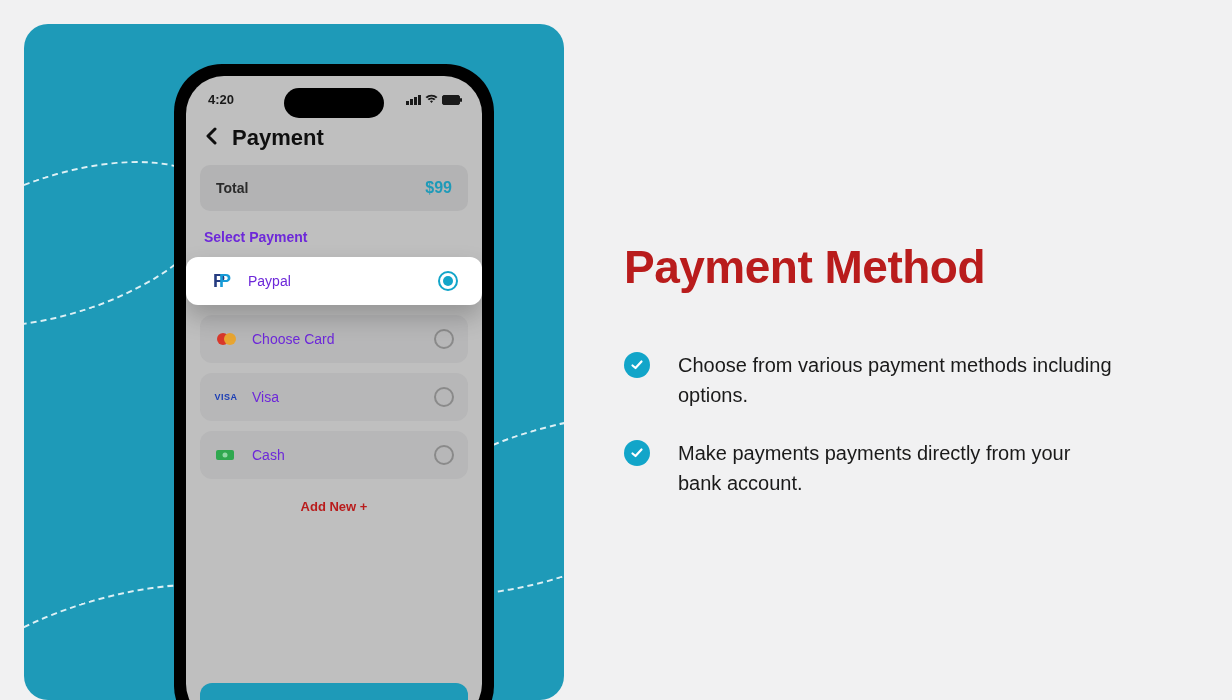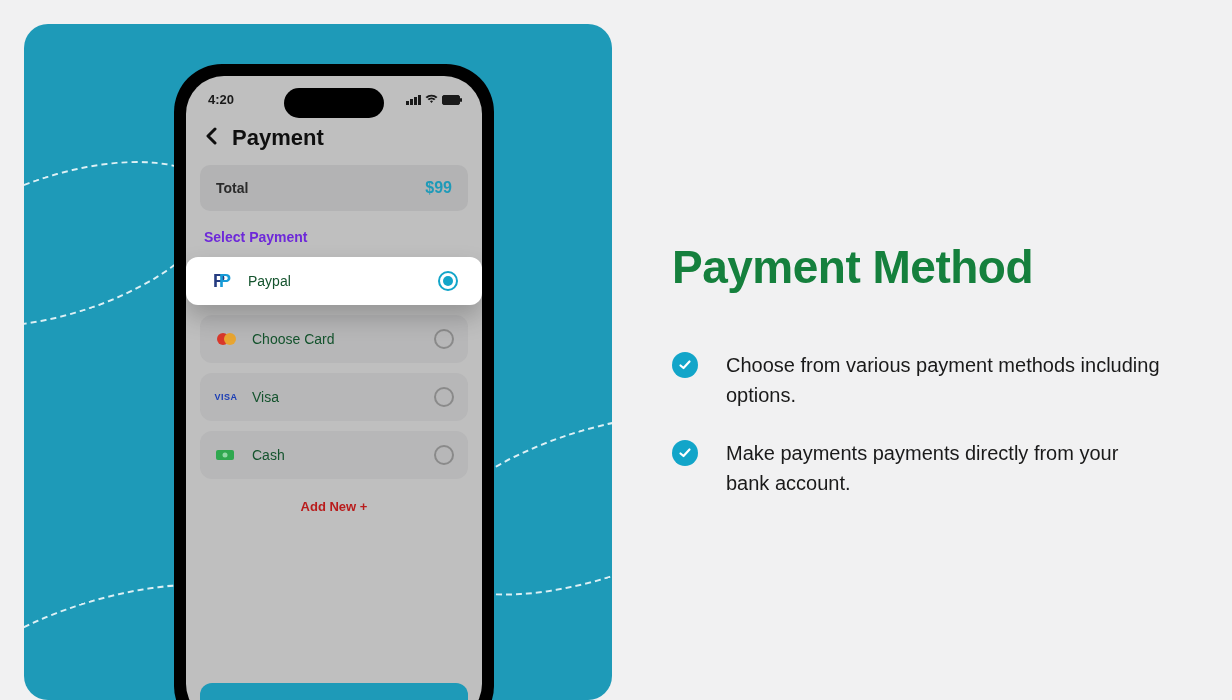--- a/index.html
+++ b/index.html
@@ -8,21 +8,21 @@
   background: #f1f1f2;
   width: 1232px;
   height: 700px;
   border-radius: 24px;
   overflow: hidden;
   display: flex;
 }
 
 
 .left-panel {
-  width: 588px;
+  width: 540px;
   height: 700px;
   background: #1e9ab8;
   border-radius: 24px;
   position: relative;
   margin: 24px 0 0 24px;
   height: 676px;
   overflow: hidden;
 }
 
 
@@ -144,21 +144,21 @@
   display: flex;
   align-items: center;
   justify-content: center;
   font-size: 10px;
   font-weight: 800;
 }
 .pay-label {
   flex: 1;
   font-size: 14px;
   font-weight: 500;
-  color: #14532d;
+  color: #6d28d9;
 }
 .radio {
   width: 20px;
   height: 20px;
   border: 2px solid #8a8a8a;
   border-radius: 50%;
   display: flex;
   align-items: center;
   justify-content: center;
 }
@@ -197,21 +197,21 @@
 }
 
 
 .right-panel {
   flex: 1;
   padding: 240px 60px 0 60px;
 }
 .main-heading {
   font-size: 46px;
   font-weight: 800;
-  color: #15803d;
+  color: #b91c1c;
   letter-spacing: -0.5px;
   margin-bottom: 56px;
 }
 .feature {
   display: flex;
   align-items: flex-start;
   gap: 28px;
   margin-bottom: 28px;
 }
 .check-circle {

